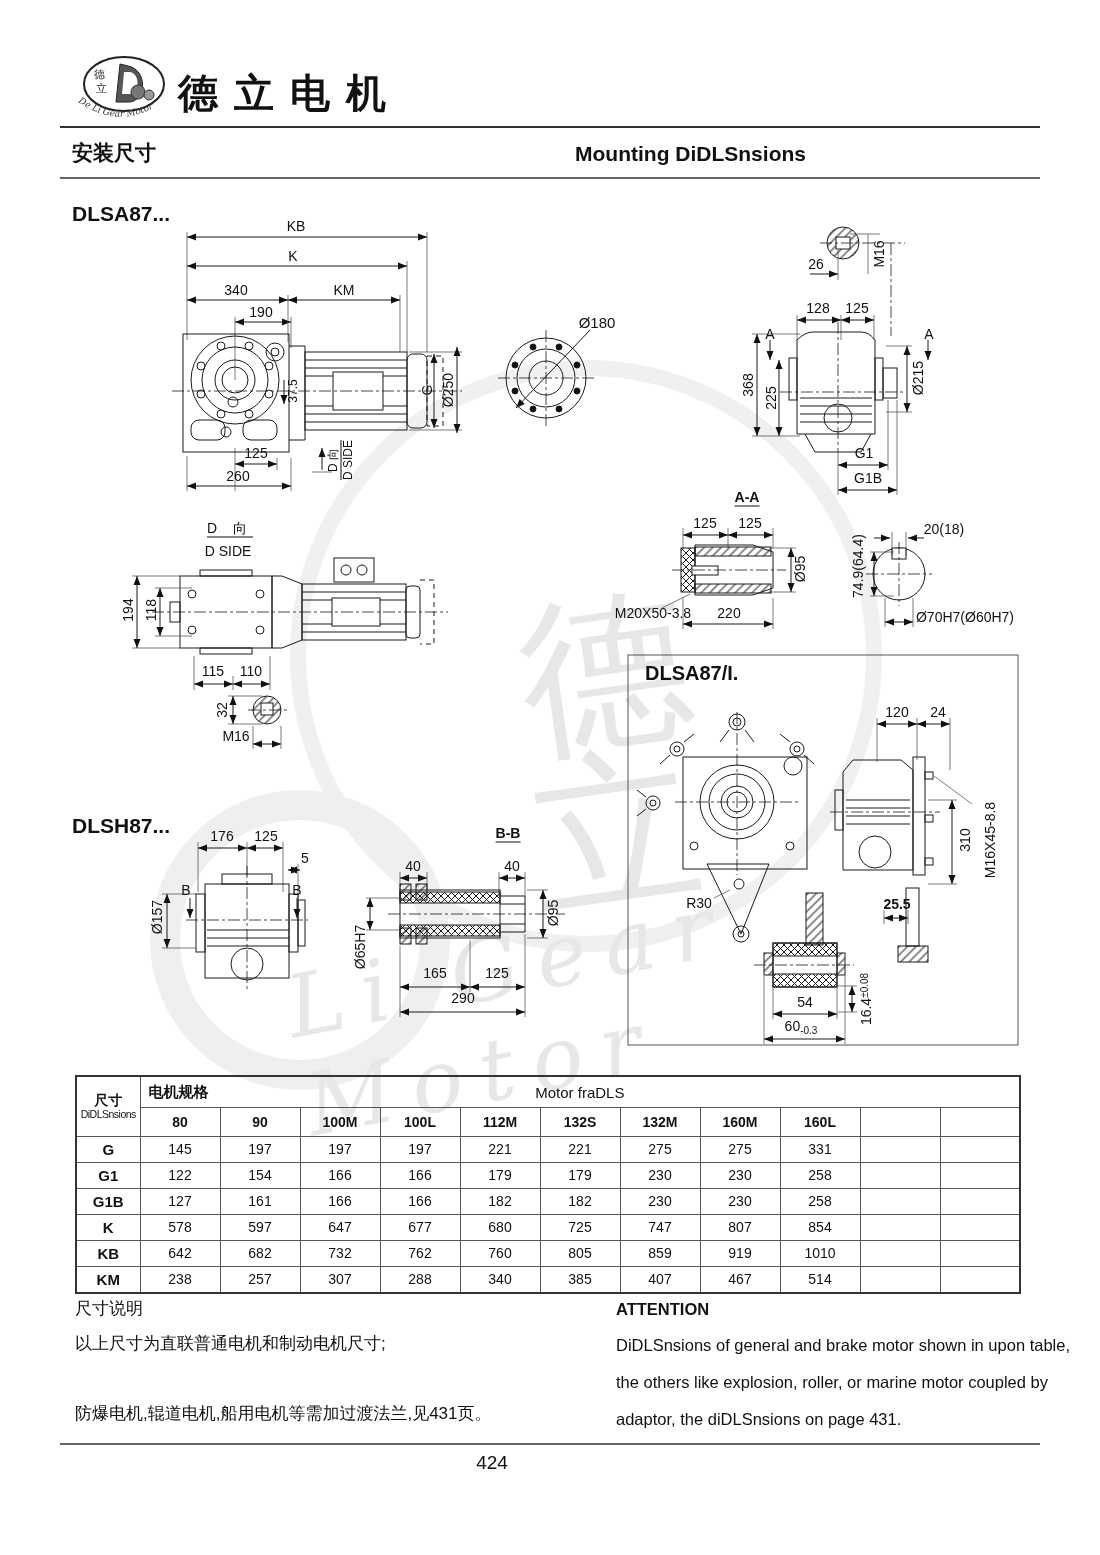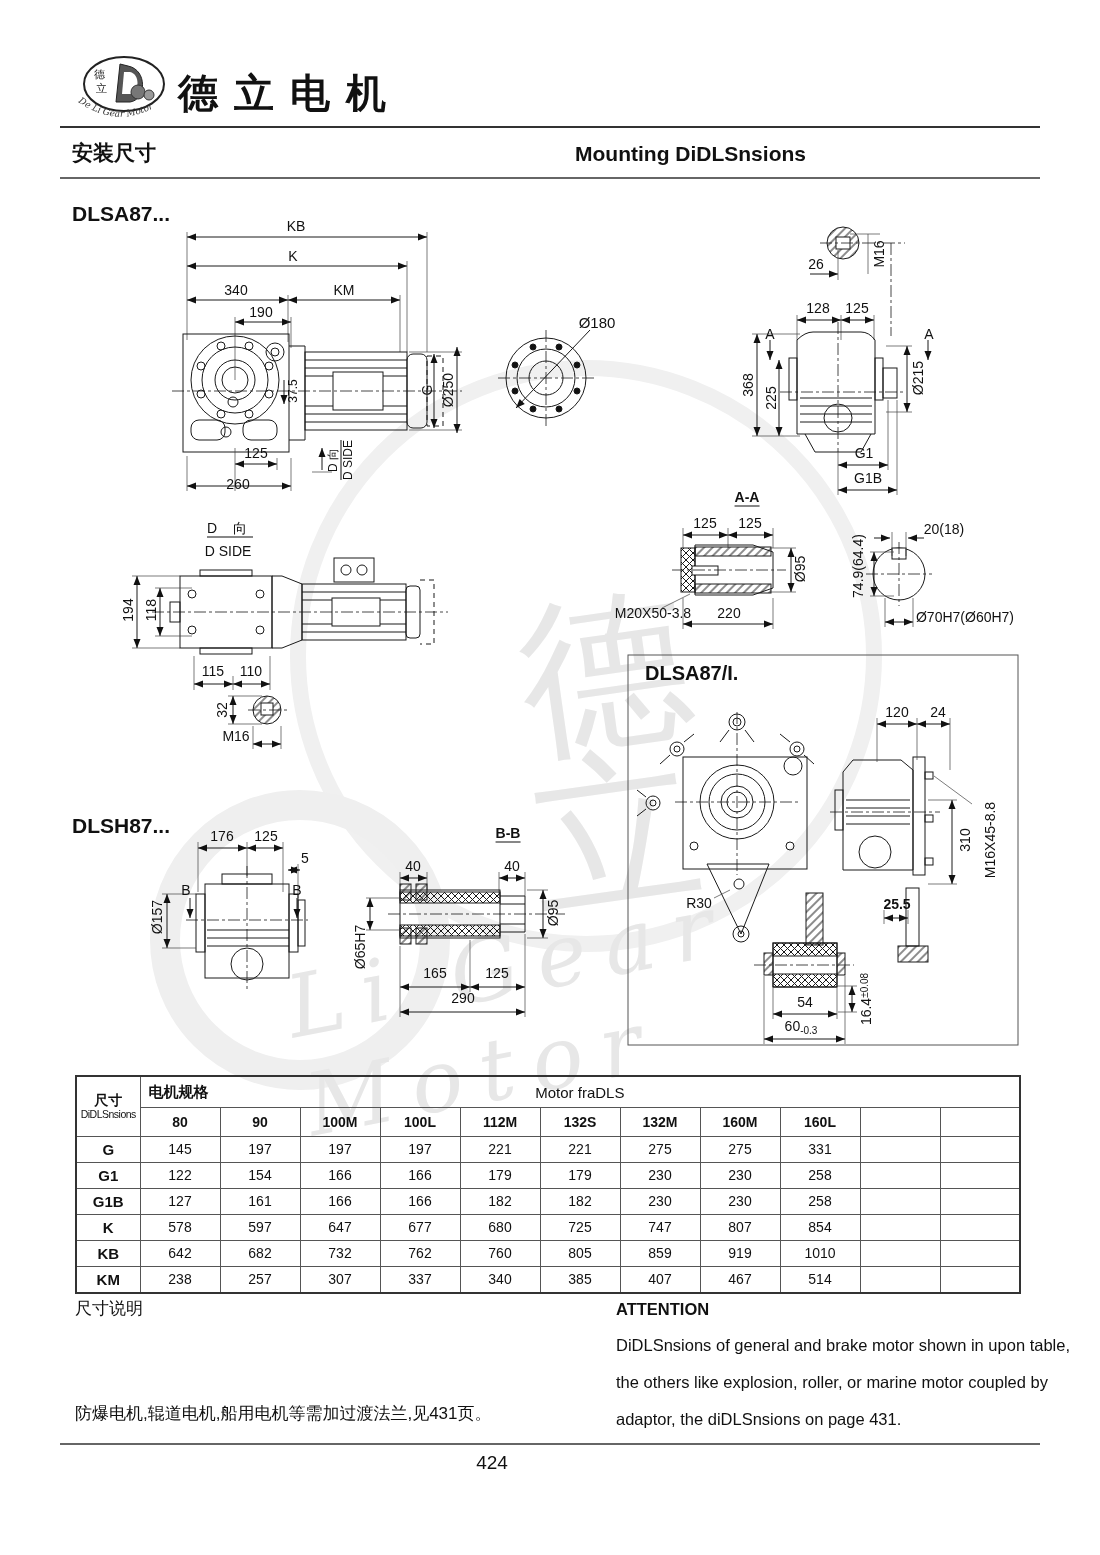--- a/index.html
+++ b/index.html
@@ -445,21 +445,21 @@
 
   <div class="lbl" style="left:296px;top:226px;">KB</div>
   <div class="lbl" style="left:293px;top:256px;">K</div>
   <div class="lbl" style="left:236px;top:290px;">340</div>
   <div class="lbl" style="left:344px;top:290px;">KM</div>
   <div class="lbl" style="left:261px;top:312px;">190</div>
   <div class="lbl rot sm" style="left:293px;top:391px;">37.5</div>
   <div class="lbl rot" style="left:427px;top:390px;">G</div>
   <div class="lbl rot" style="left:448px;top:390px;">Ø250</div>
   <div class="lbl" style="left:256px;top:453px;">125</div>
-  <div class="lbl" style="left:238px;top:476px;margin-top:8px;">260</div>
+  <div class="lbl" style="left:238px;top:476px;">260</div>
   <div class="lbl rot sm" style="left:340px;top:460px;text-align:center;">
     <span class="ul" style="display:block;">D 向</span>
     <span style="display:block;">D SIDE</span>
   </div>
   <div class="lbl" style="left:597px;top:322px;font-size:15px;">Ø180</div>
 
   <div class="lbl" style="left:816px;top:264px;">26</div>
   <div class="lbl rot" style="left:879px;top:254px;">M16</div>
   <div class="lbl" style="left:818px;top:308px;">128</div>
   <div class="lbl" style="left:857px;top:308px;">125</div>
@@ -618,33 +618,34 @@
       <td>919</td>
       <td>1010</td>
       <td></td>
       <td></td>
     </tr>
     <tr>
       <td class="rl">KM</td>
       <td>238</td>
       <td>257</td>
       <td>307</td>
-      <td>337</td>
+      <td>288</td>
       <td>340</td>
       <td>385</td>
       <td>407</td>
       <td>467</td>
       <td>514</td>
       <td></td>
       <td></td>
     </tr>
   </tbody>
     </table>
 
   <div class="note" style="left:75px;top:1297px;">尺寸说明</div>
+  <div class="note" style="left:75px;top:1332px;">以上尺寸为直联普通电机和制动电机尺寸;</div>
   <div class="note" style="left:75px;top:1402px;">防爆电机,辊道电机,船用电机等需加过渡法兰,见431页。</div>
 
   <div class="note-en" style="left:616px;top:1300px;font-weight:bold;">ATTENTION</div>
   <div class="note-en" style="left:616px;top:1336px;">DiDLSnsions of general and brake motor shown in upon table,</div>
   <div class="note-en" style="left:616px;top:1373px;">the others like explosion, roller, or marine motor coupled by</div>
   <div class="note-en" style="left:616px;top:1410px;">adaptor, the diDLSnsions on page 431.</div>
 
   <div class="rule" style="left:60px;top:1443px;width:980px;height:2px;background:#666;"></div>
   <div class="pageno">424</div>
 

